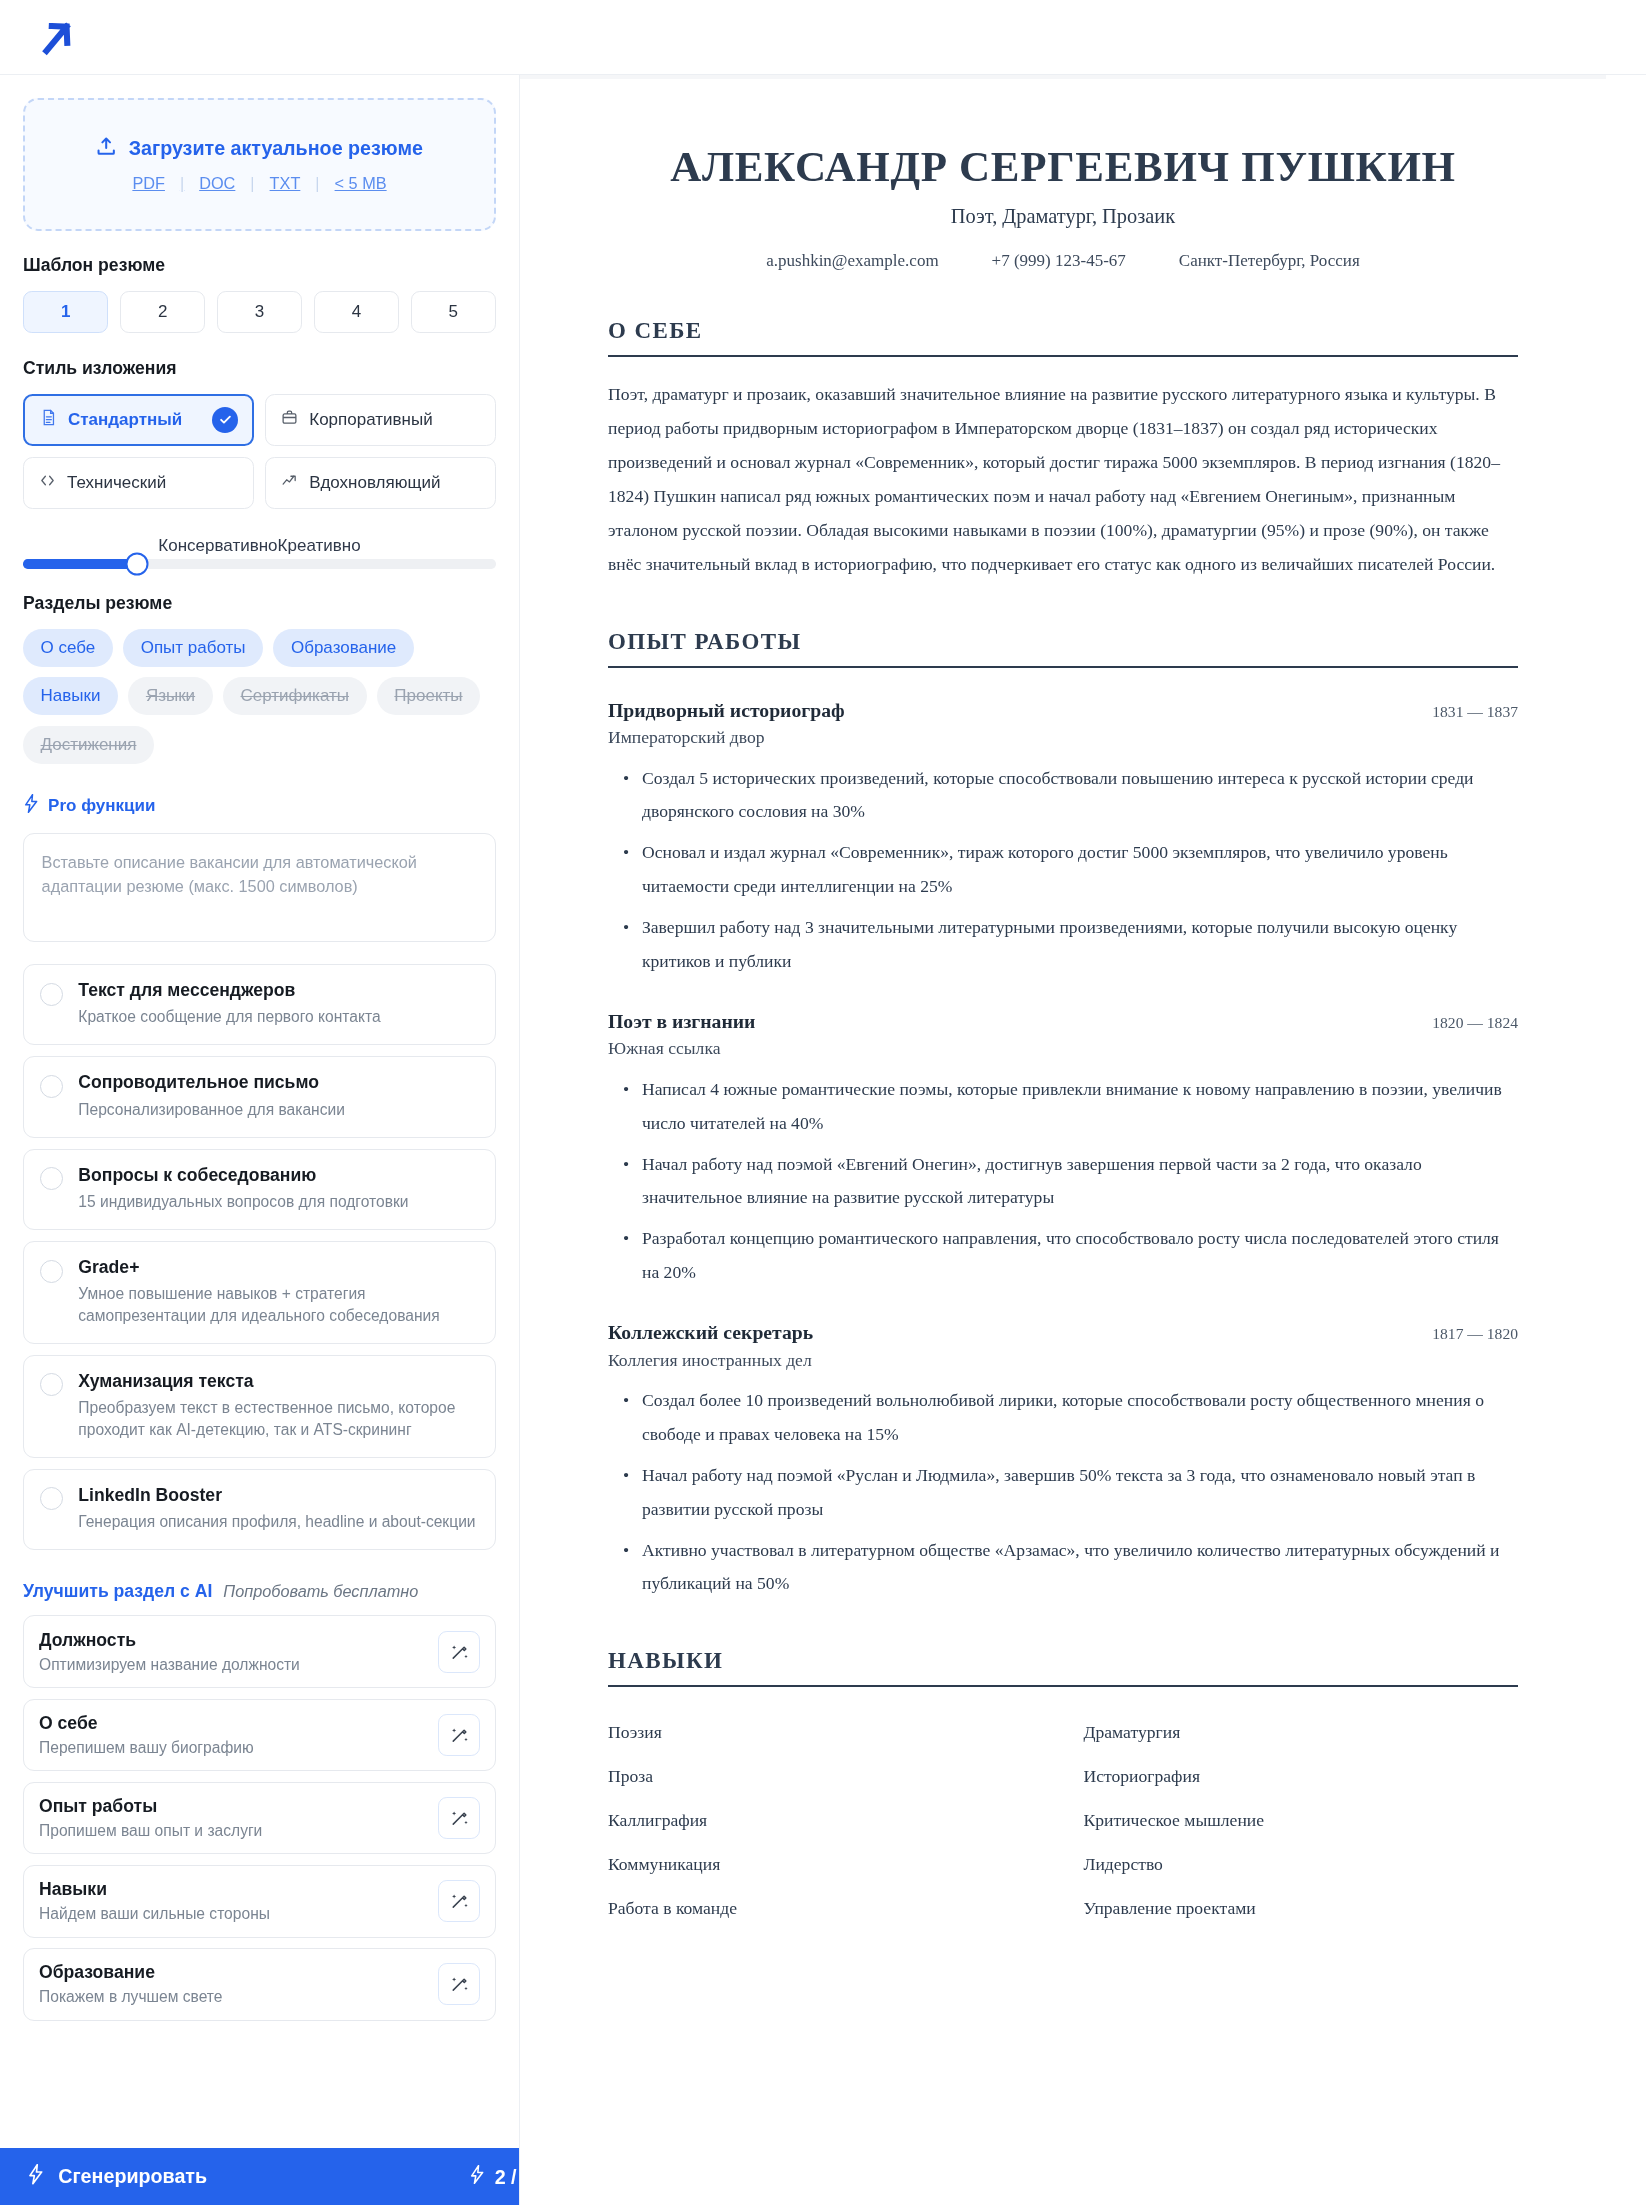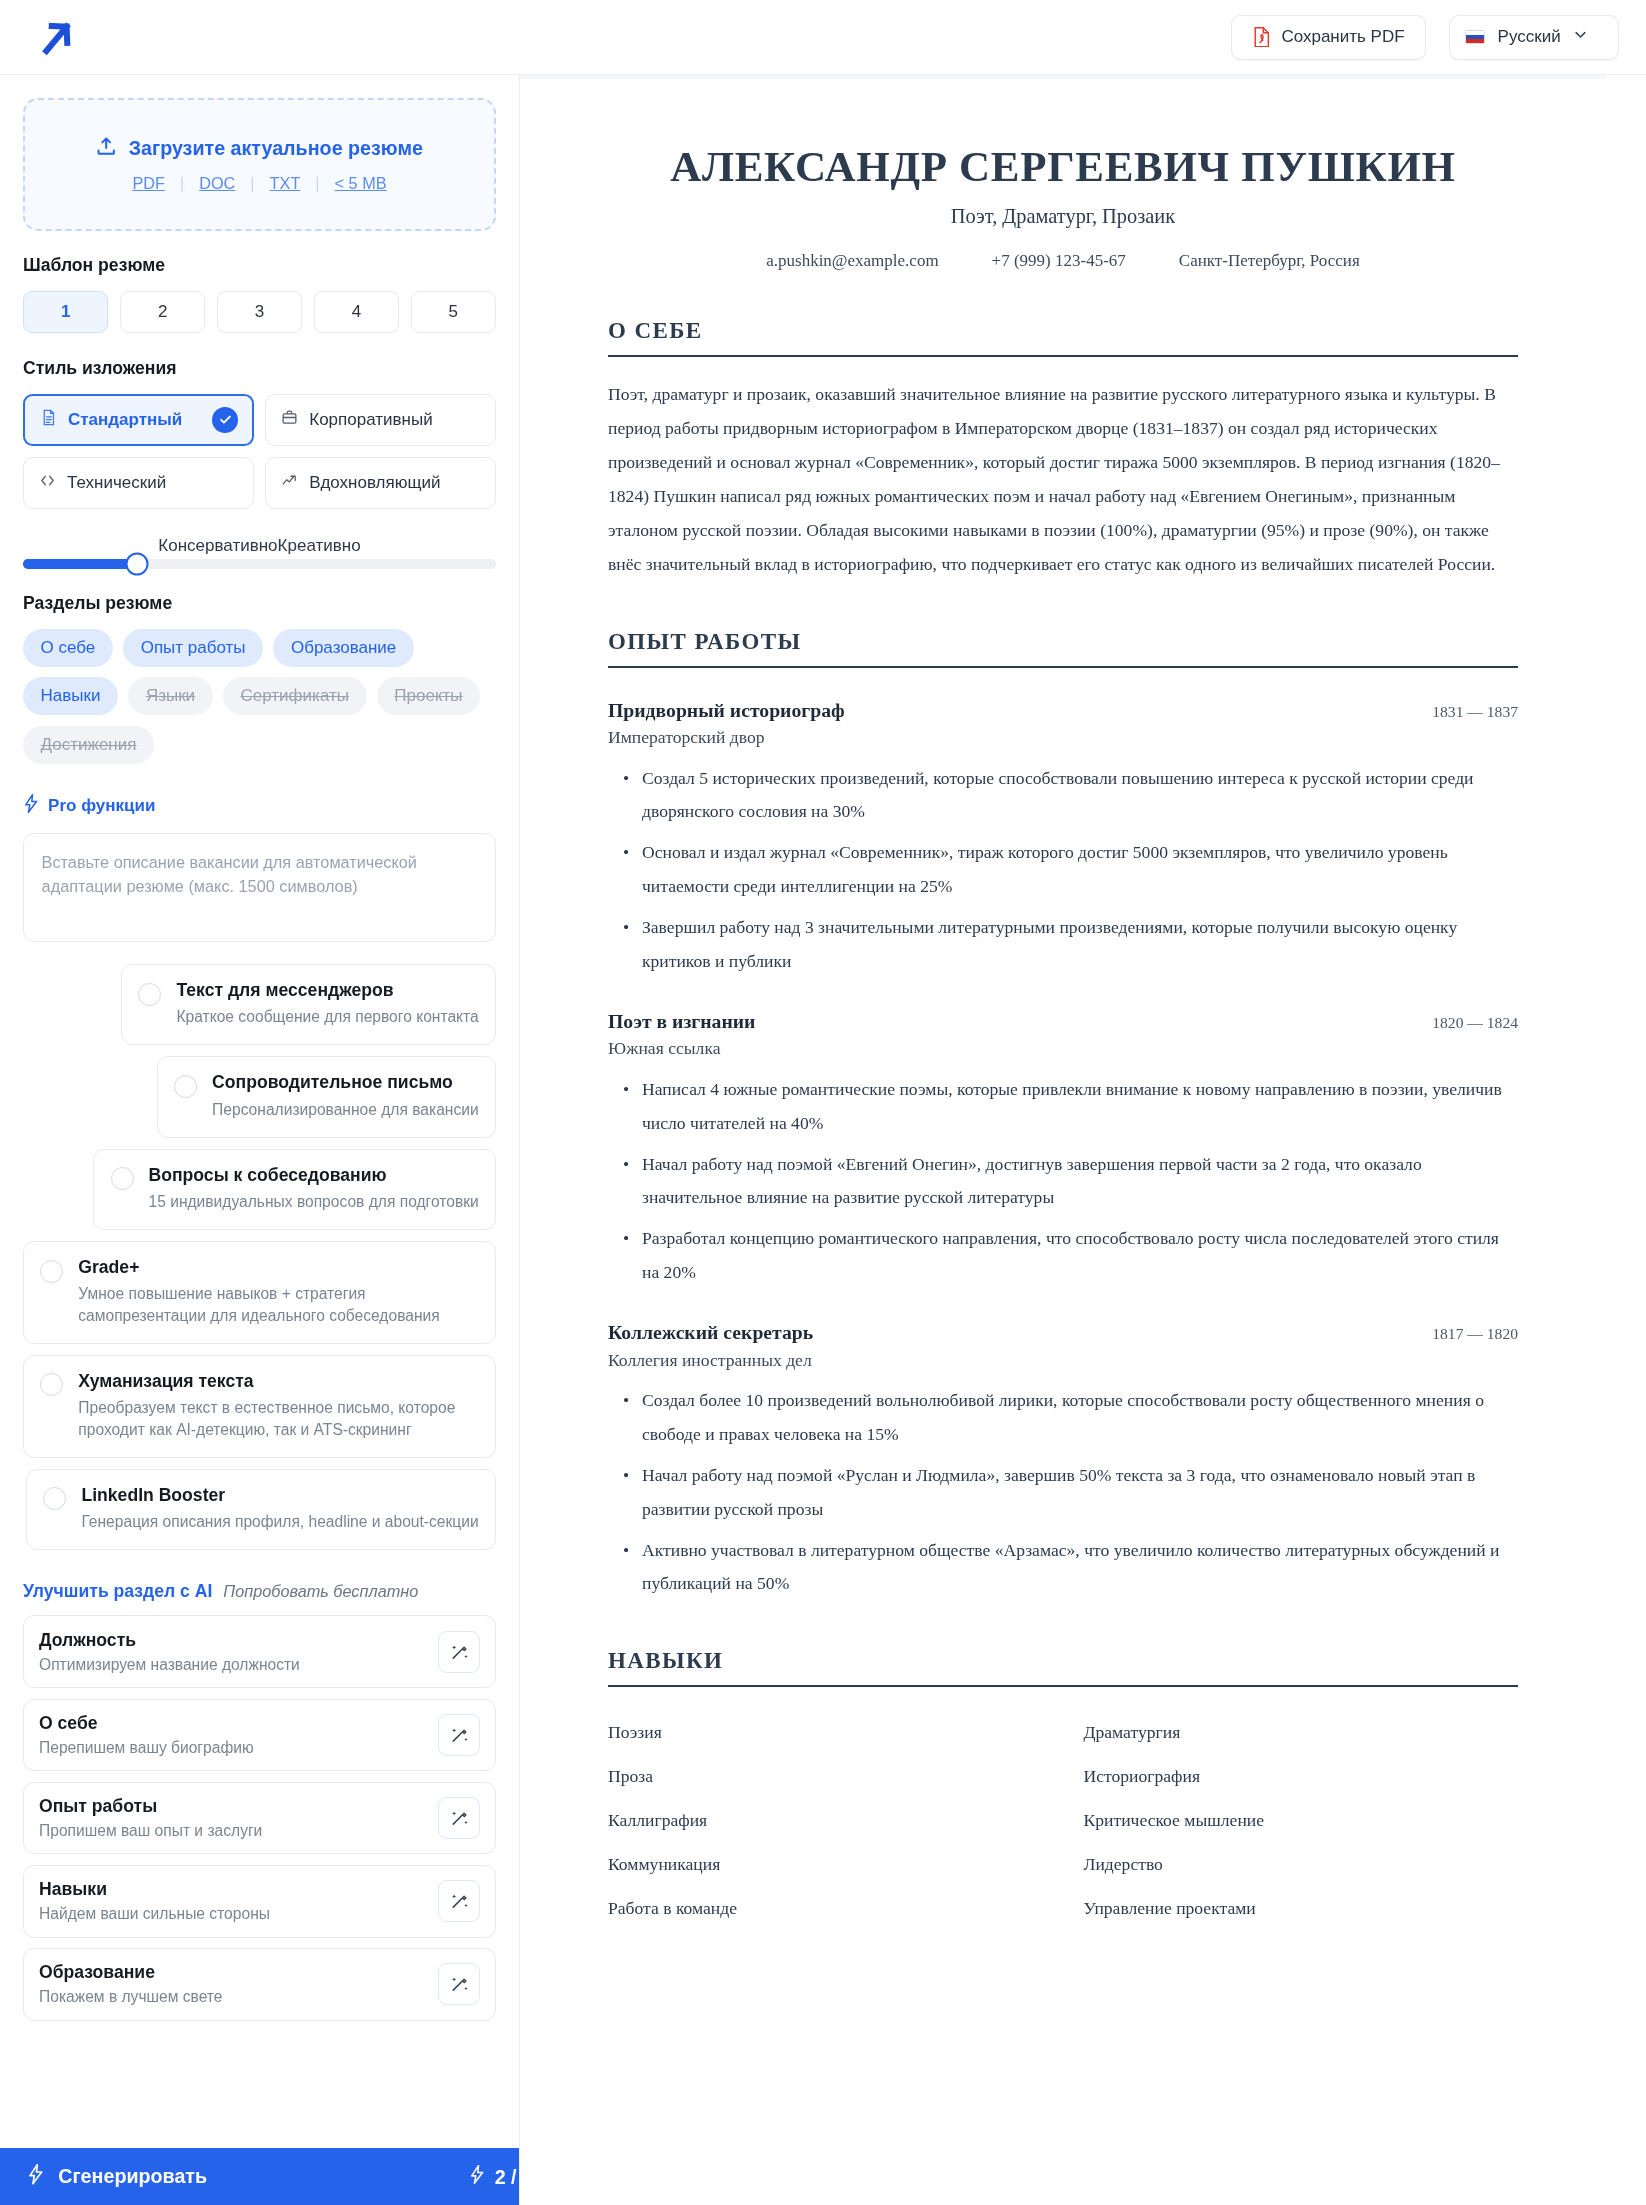--- a/index.html
+++ b/index.html
@@ -120,21 +120,21 @@
   .pro-head { display: flex; align-items: center; gap: 8.8px; margin: 30px 0 15px 0; font-size: 17px; font-weight: 700; color: #2563eb; }
   .bolt { width: 16.3px; height: 19px; }
   .ta {
     width: 100%; height: 109px; border: 0.7px solid #e6e9ee; border-radius: 11px;
     padding: 17.6px 17.6px; font-size: 16.3px; color: #9aa3b0; line-height: 1.45;
     font-family: "Liberation Sans", sans-serif; resize: none; background: #ffffff;
   }
   .ta::placeholder { color: #9aa3b0; }
 
   
-  .optlist { margin-top: 20.4px; display: flex; flex-direction: column; gap: 11px; align-items: flex-end; }
+  .optlist { margin-top: 20.4px; display: flex; flex-direction: column; gap: 11px; }
   .opt {
     border: 0.7px solid #e6e9ee; border-radius: 11px; background: #ffffff;
     padding: 15px 16.3px 16.3px 16.3px; display: flex; gap: 15px; align-items: flex-start; cursor: pointer;
   }
   .radio { width: 23px; height: 23px; border-radius: 50%; border: 1.4px solid #d4dae3; flex: 0 0 23px; margin-top: 2.7px; }
   .opt-t { font-size: 17.6px; font-weight: 700; color: #161b22; line-height: 1.2; }
   .opt-d { font-size: 15.6px; color: #7b8592; margin-top: 5.4px; line-height: 1.38; }
 
   
   .ai-head { margin: 31px 0 13.6px 0; display: flex; align-items: baseline; gap: 11px; }
@@ -199,42 +199,20 @@
 </head>
 <body>
 
 <div class="topbar">
   <span>
     <svg class="logo" viewBox="0 0 64 64" aria-hidden="true">
       <path d="M14 52 L44 16 M44 16 L22 15 M44 16 L45 40" fill="none" stroke="#1d4fd8" stroke-width="9" stroke-linecap="square" stroke-linejoin="miter"></path>
     </svg>
   </span>
 
-  <div class="topbar-right">
-    <button class="btn-pdf">
-      <span>
-        <svg class="pdf-ico" viewBox="0 0 24 28" aria-hidden="true">
-          <path d="M3 1h11l7 7v19H3z" fill="none" stroke="#e8392c" stroke-width="2"></path>
-          <path d="M14 1v7h7" fill="none" stroke="#e8392c" stroke-width="2"></path>
-          <path d="M9 22c4-3 6-9 4-11s-4 3 1 8" fill="none" stroke="#e8392c" stroke-width="2"></path>
-        </svg>
-      </span>
-      <span>Сохранить PDF</span>
-    </button>
-
-    <button class="btn-lang">
-      <span class="flag"></span>
-      <span>Русский</span>
-      <span>
-        <svg class="chev" viewBox="0 0 24 24" aria-hidden="true">
-          <path d="M5 9l7 7 7-7" fill="none" stroke="#39424f" stroke-width="2.4" stroke-linecap="round" stroke-linejoin="round"></path>
-        </svg>
-      </span>
-    </button>
-  </div>
 </div>
 
 <div class="shell">
 
   <div class="sidebar">
 
     <div class="upload">
       <div class="upload-main">
         <span>
           <svg class="upload-ico" viewBox="0 0 24 24" aria-hidden="true">

